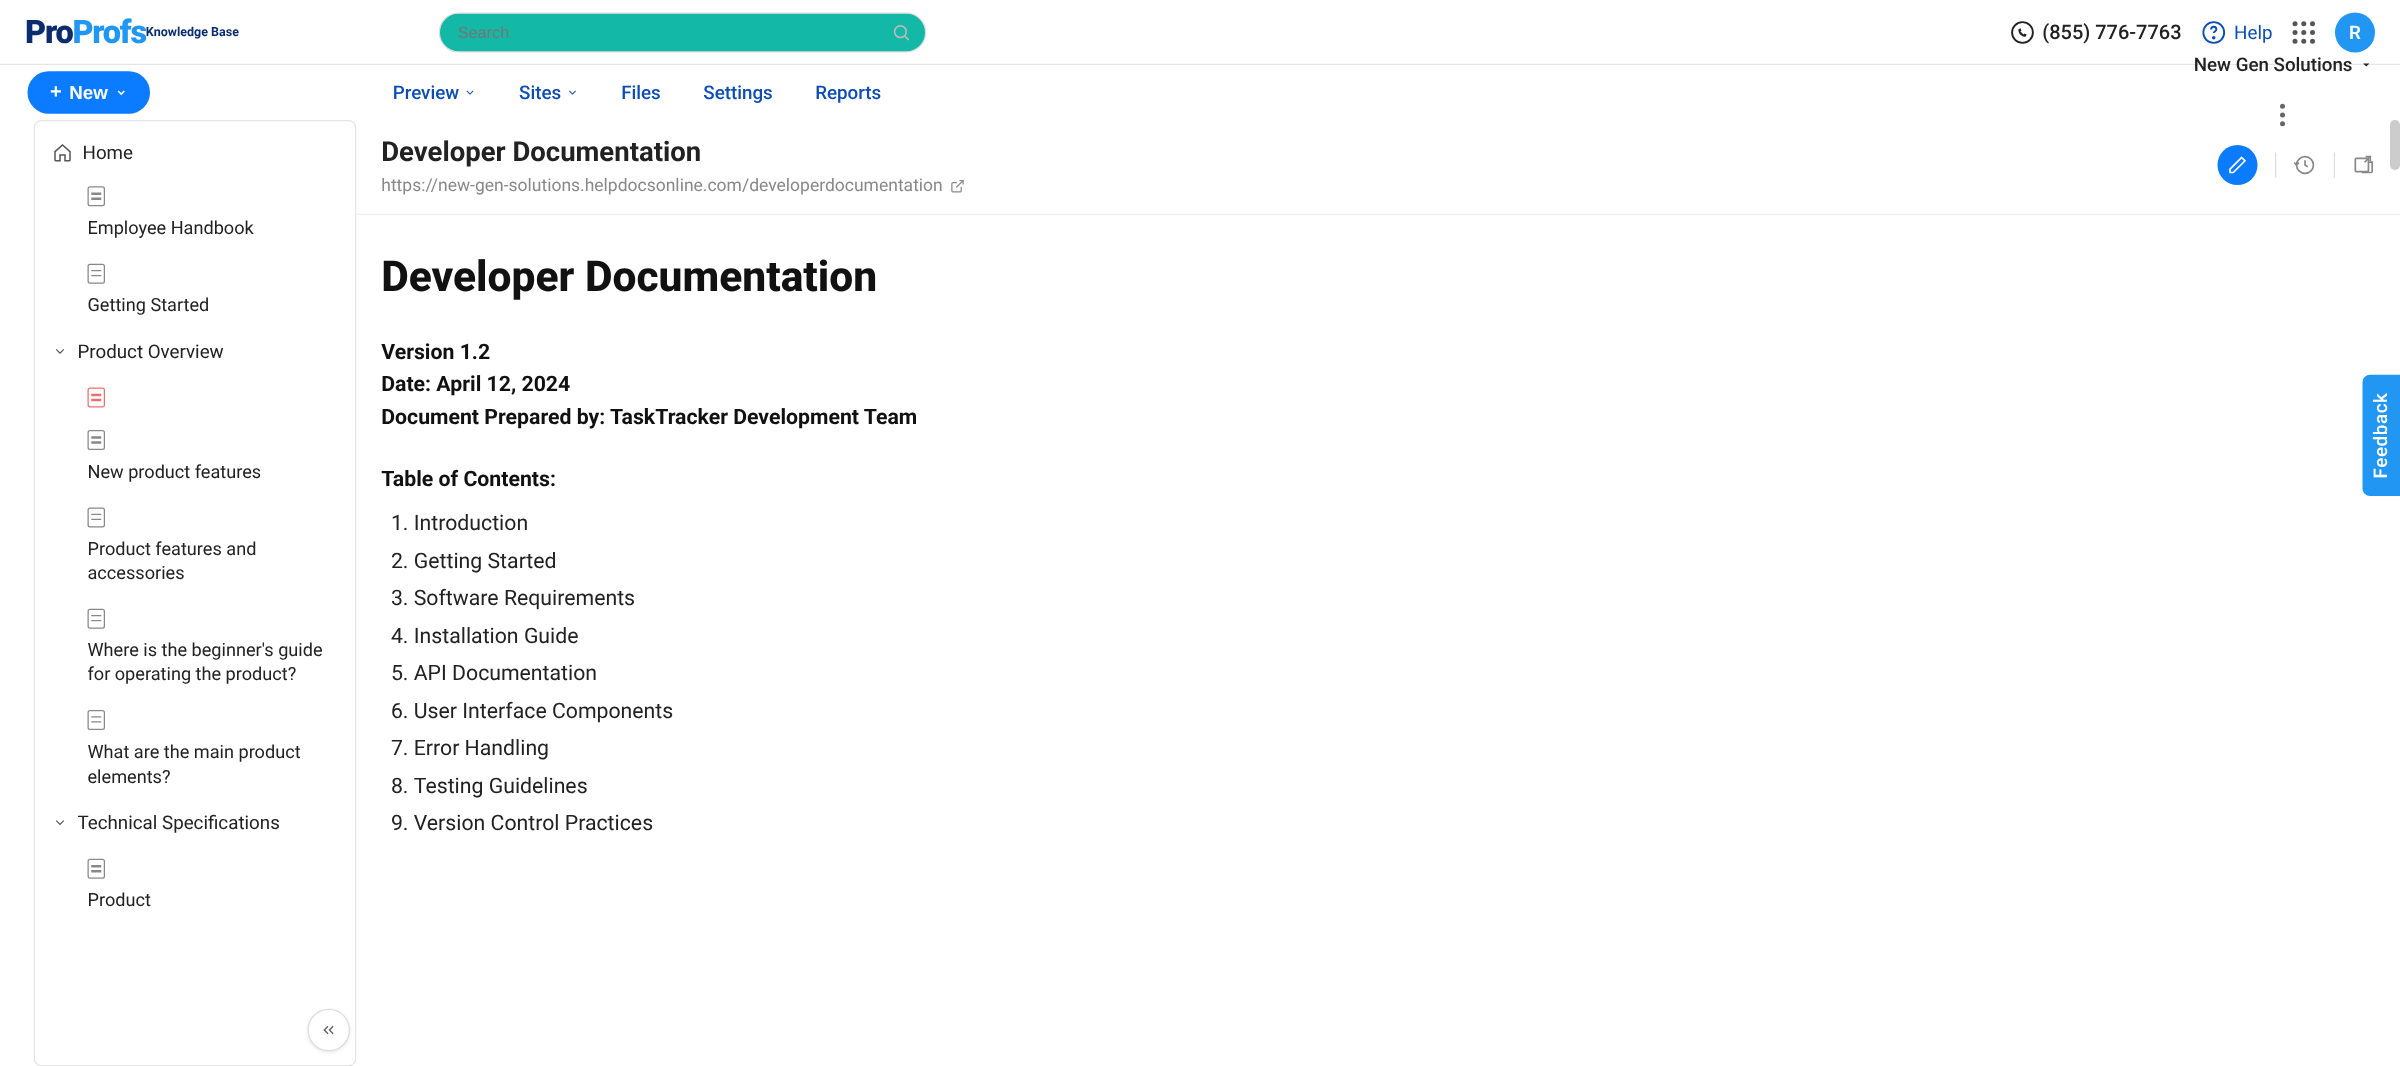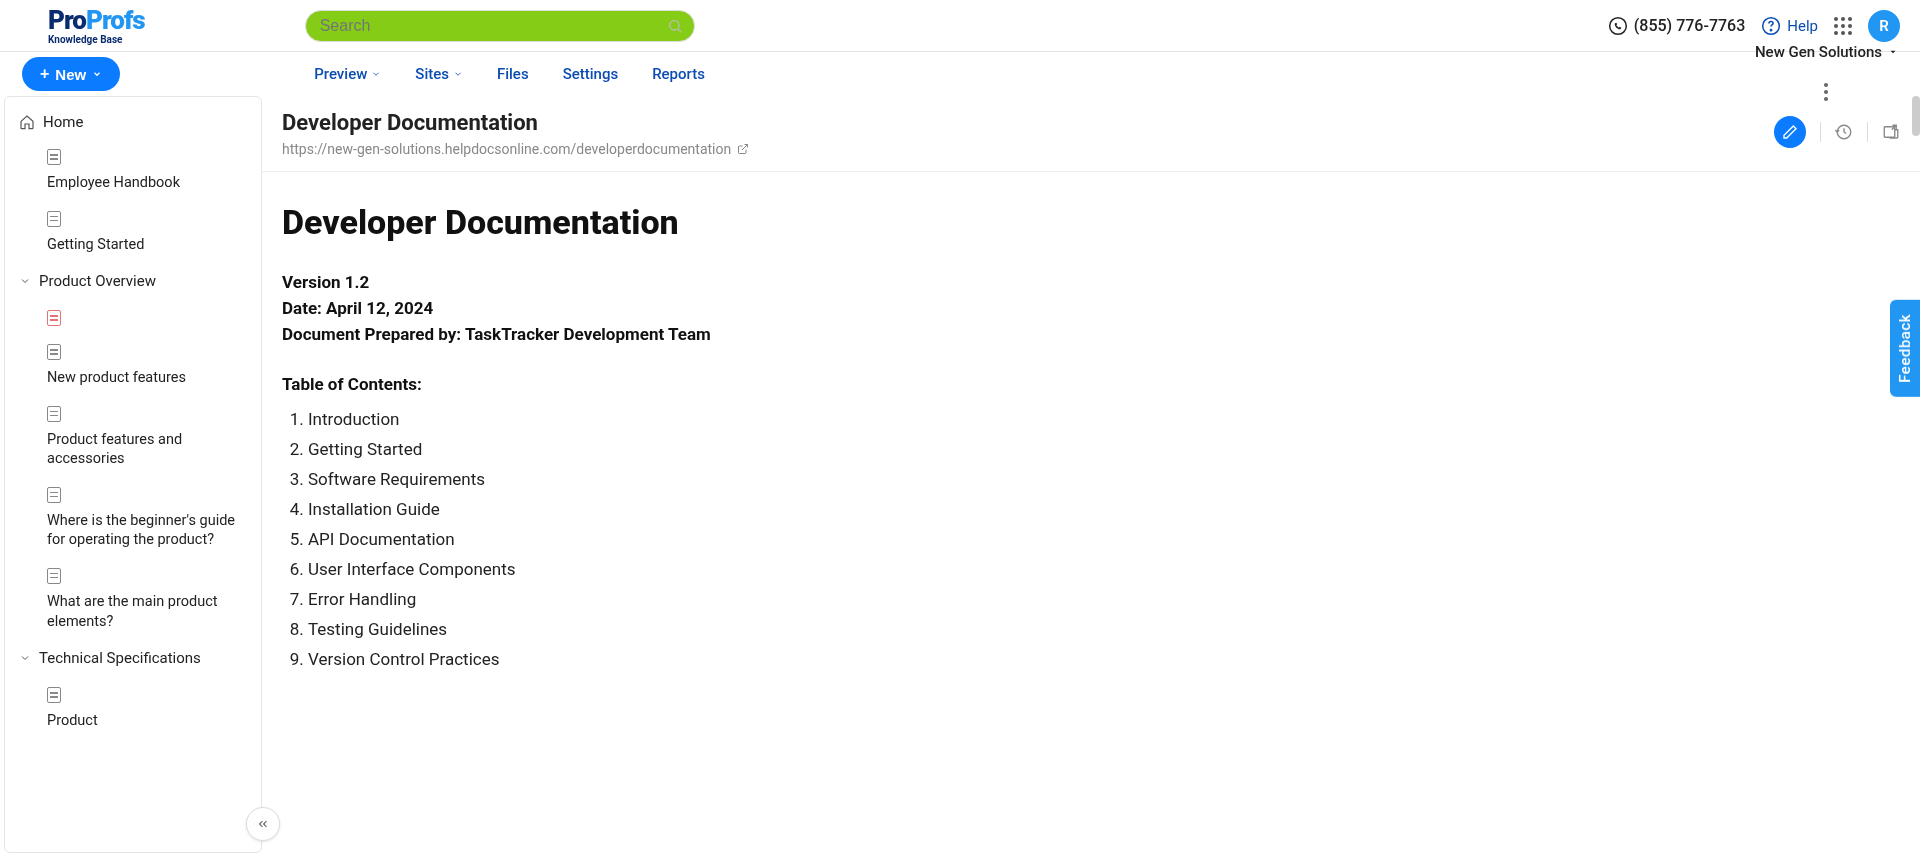--- a/index.html
+++ b/index.html
@@ -1,47 +1,47 @@
 <!DOCTYPE html>
 <html><head>
 <meta charset="utf-8">
 <style>
   * { box-sizing: border-box; margin: 0; padding: 0; }
   body { font-family: -apple-system, BlinkMacSystemFont, "Segoe UI", Roboto, Arial, sans-serif; font-size: 14px; color: #222; background: #fff; }
 
   
   .topbar { display: flex; align-items: center; height: 52px; border-bottom: 1px solid #e5e5e5; padding: 0 20px; gap: 20px; }
-  .logo { display: flex; flex-direction: column; line-height: 1; margin-left: 28px; }
+  .logo { display: flex; flex-direction: row; align-items: center; line-height: 1; }
   .logo-main { font-size: 26px; font-weight: 900; letter-spacing: -1px; }
   .logo-pro { color: #0b2d6f; }
   .logo-profs { color: #2196f3; }
   .logo-sub { font-size: 10px; font-weight: 700; color: #0b2d6f; margin-top: 2px; }
   .search-wrap { margin-left: 140px; position: relative; }
-  .search { width: 390px; height: 32px; border: 1px solid #ddd; border-radius: 16px; padding: 0 36px 0 14px; background: #84cc16; font-size: 16px; outline: none; }
+  .search { width: 390px; height: 32px; border: 1px solid #ddd; border-radius: 16px; padding: 0 36px 0 14px; background: #14b8a6; font-size: 13px; outline: none; }
   .search-icon { position: absolute; right: 12px; top: 50%; transform: translateY(-50%); color: #bbb; }
   .topbar-right { margin-left: auto; display: flex; align-items: center; gap: 16px; }
   .phone { display: flex; align-items: center; gap: 6px; font-size: 16px; color: #222; font-weight: 500; }
   .help { display: flex; align-items: center; gap: 6px; font-size: 15px; color: #0b4db3; }
   .apps-grid { display: grid; grid-template-columns: repeat(3, 4px); grid-template-rows: repeat(3, 4px); gap: 3px; }
   .apps-grid span { width: 4px; height: 4px; background: #555; border-radius: 50%; }
   .avatar { width: 32px; height: 32px; border-radius: 50%; background: #2196f3; color: #fff; display: flex; align-items: center; justify-content: center; font-weight: 600; font-size: 15px; }
 
   
   .subbar { display: flex; align-items: center; height: 44px; padding-left: 22px; gap: 18px; }
   .new-btn { background: #0b7bff; color: #fff; border: none; border-radius: 18px; height: 34px; padding: 0 18px; font-size: 15px; font-weight: 600; display: flex; align-items: center; gap: 6px; cursor: pointer; }
   .new-btn .plus { font-size: 16px; font-weight: 700; }
   .nav-tabs { display: flex; gap: 34px; margin-left: 176px; }
   .nav-tab { color: #0b4db3; font-size: 15px; font-weight: 500; display: flex; align-items: center; gap: 4px; cursor: pointer; }
   .subbar-right { margin-left: auto; display: flex; align-items: center; gap: 18px; padding-right: 22px; flex-direction: column; }
   .site-dd { color: #222; font-size: 15px; font-weight: 500; display: flex; align-items: center; gap: 6px; cursor: pointer; }
   .kebab { display: flex; flex-direction: column; gap: 3px; cursor: pointer; padding: 4px; }
   .kebab span { width: 4px; height: 4px; background: #666; border-radius: 50%; }
 
   
-  .layout { display: flex; height: calc(100vh - 96px); }
+  .layout { display: flex; height: calc(100vh - 96px); padding-left: 23px; }
   .sidebar { width: 258px; border: 1px solid #e5e5e5; border-radius: 6px; margin-left: 4px; overflow-y: auto; padding: 8px 0 20px; position: relative; }
   .sidebar::-webkit-scrollbar { width: 8px; }
   .sidebar::-webkit-scrollbar-thumb { background: #ccc; border-radius: 4px; }
 
   .side-row { display: flex; align-items: center; gap: 8px; padding: 8px 14px; cursor: pointer; font-size: 15px; color: #222; }
   .side-row.home { font-weight: 400; }
   .side-section { display: flex; align-items: center; gap: 8px; padding: 10px 14px; cursor: pointer; font-size: 15px; color: #222; }
   .side-child { display: flex; align-items: flex-start; gap: 8px; padding: 8px 14px 8px 42px; cursor: pointer; font-size: 14.5px; color: #222; line-height: 1.35; flex-direction: column; }
   .side-child .doc-icon { flex-shrink: 0; margin-top: 2px; }
   .doc-icon { width: 14px; height: 16px; border: 1.5px solid #888; border-radius: 2px; position: relative; }

